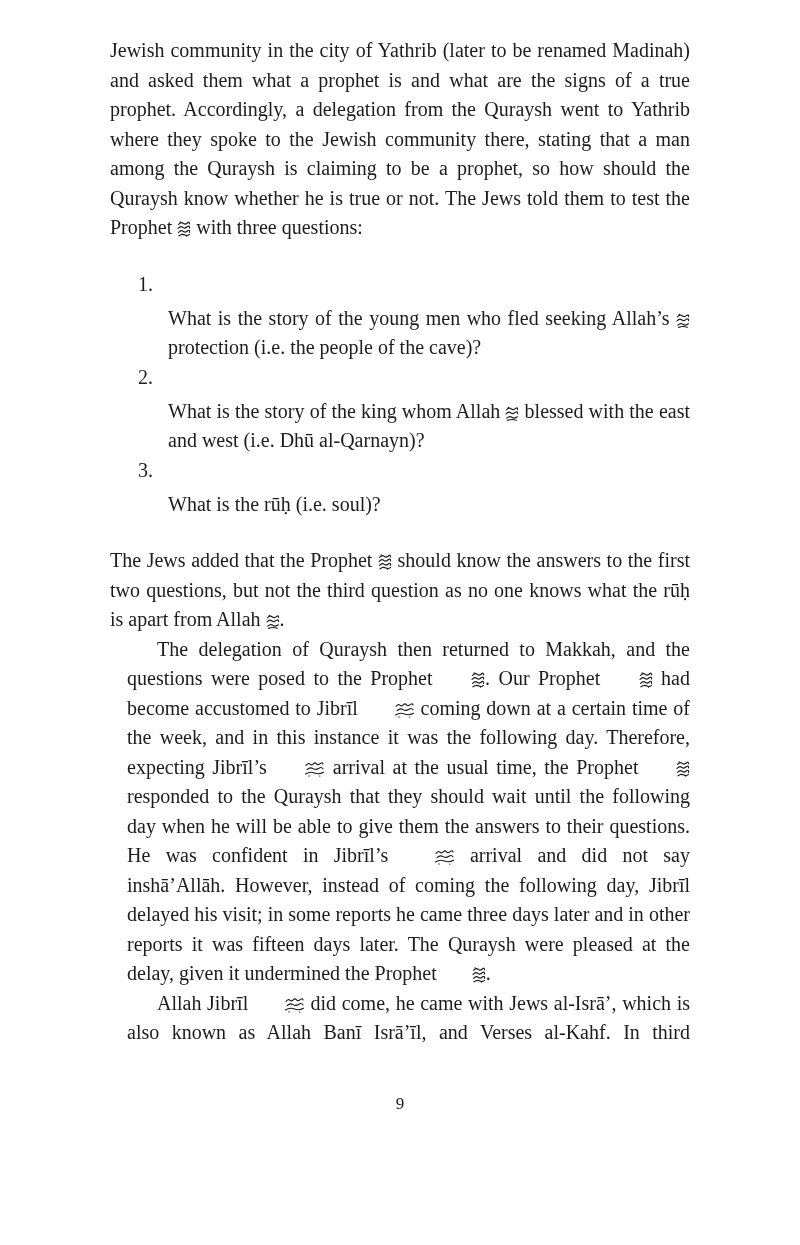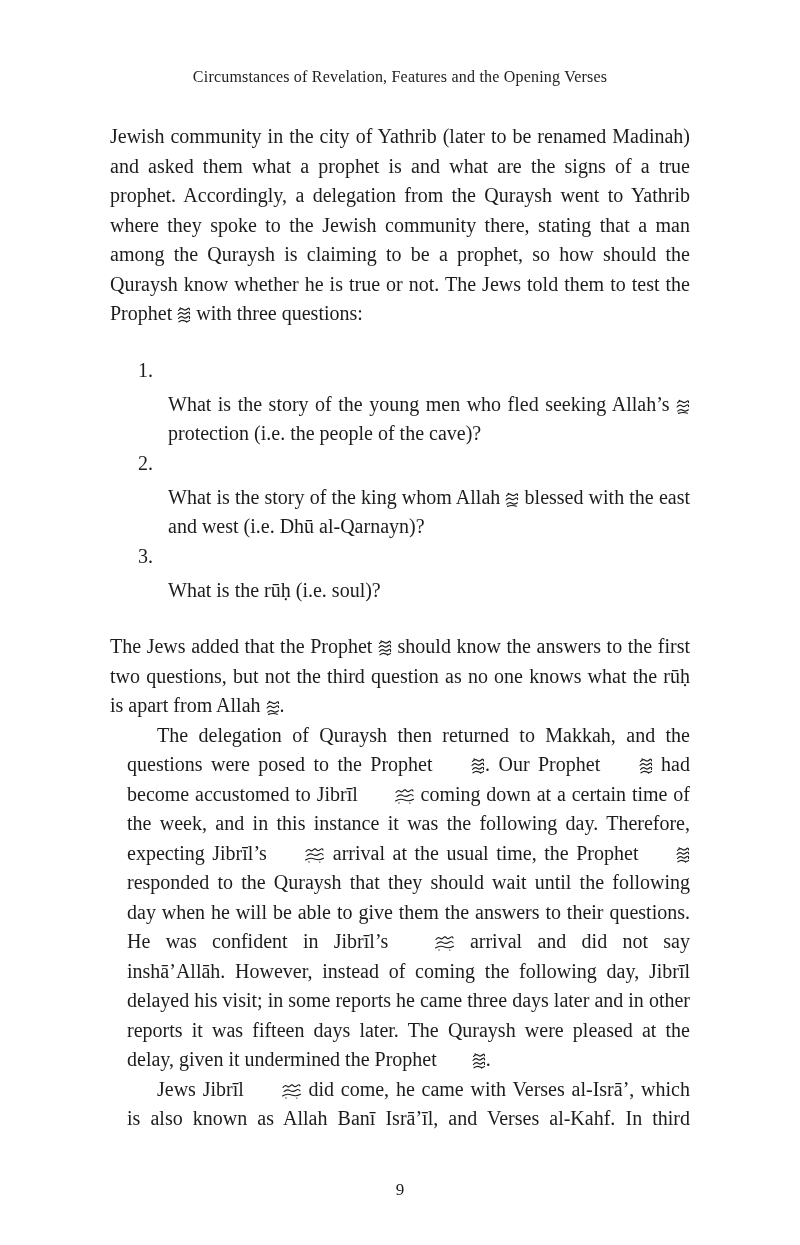--- a/index.html
+++ b/index.html
@@ -49,21 +49,20 @@
     margin-top: 46px;
     text-align: center;
     font-size: 17px;
     color: #1c1c1c;
   }
 </style>
 </head>
 <body>
 
 <div class="page">
-  <div class="running-header">Circumstances of Revelation, Features and the Opening Verses</div>
 
   <div class="body-text" id="body-text">
       <p><span>Jewish community in the city of Yathrib (later to be renamed Madinah) and asked them what a prophet is and what are the signs of a true prophet. Accordingly, a delegation from the Quraysh went to Yathrib where they spoke to the Jewish community there, stating that a man among the Quraysh is claiming to be a prophet, so how should the Quraysh know whether he is true or not. The Jews told them to test the Prophet </span><span class="honorific honorific-saw"><svg width="14" height="17" viewBox="0 0 14 17" aria-hidden="true">
             <g fill="none" stroke="#1b1b1b" stroke-width="1.15" stroke-linecap="round">
               <path d="M1.5 4.5 Q4 1.5 6.5 3.5 Q8.5 5 11 2.5 Q12.5 1.5 12.5 3.8"></path>
               <path d="M1 8.5 Q3.5 5.5 6 7.5 Q8 9 10.5 6.5 Q12.5 5.2 12.6 8"></path>
               <path d="M1.5 12.5 Q4 9.5 6.5 11.5 Q8.5 13 11 10.5 Q13 9.6 12.5 12.5"></path>
               <path d="M2 15.8 Q5 13.5 8 15 Q10.5 16.2 12.5 14.4"></path>
             </g>
             <circle cx="3.2" cy="2" r="0.75" fill="#1b1b1b"></circle>
@@ -171,25 +170,25 @@
           </svg></span><span> arrival and did not say </span><span class="it">inshā’Allāh</span><span>. However, instead of coming the following day, Jibrīl delayed his visit; in some reports he came three days later and in other reports it was fifteen days later. The Quraysh were pleased at the delay, given it undermined the Prophet </span><span class="honorific honorific-saw"><svg width="14" height="17" viewBox="0 0 14 17" aria-hidden="true">
             <g fill="none" stroke="#1b1b1b" stroke-width="1.15" stroke-linecap="round">
               <path d="M1.5 4.5 Q4 1.5 6.5 3.5 Q8.5 5 11 2.5 Q12.5 1.5 12.5 3.8"></path>
               <path d="M1 8.5 Q3.5 5.5 6 7.5 Q8 9 10.5 6.5 Q12.5 5.2 12.6 8"></path>
               <path d="M1.5 12.5 Q4 9.5 6.5 11.5 Q8.5 13 11 10.5 Q13 9.6 12.5 12.5"></path>
               <path d="M2 15.8 Q5 13.5 8 15 Q10.5 16.2 12.5 14.4"></path>
             </g>
             <circle cx="3.2" cy="2" r="0.75" fill="#1b1b1b"></circle>
             <circle cx="9.6" cy="16" r="0.75" fill="#1b1b1b"></circle>
           </svg></span><span>.</span></p>
-      <p class="indent"><span>Jews Jibrīl </span><span class="honorific honorific-as"><svg width="21" height="16" viewBox="0 0 21 16" aria-hidden="true">
+      <p class="indent"><span>Allah Jibrīl </span><span class="honorific honorific-as"><svg width="21" height="16" viewBox="0 0 21 16" aria-hidden="true">
             <g fill="none" stroke="#1b1b1b" stroke-width="1.1" stroke-linecap="round">
               <path d="M2 4.5 Q4 1.5 6 3.2 Q7.5 4.8 9.5 2.6 Q11 1 12.5 2.8 Q14 4.6 16.5 2.4 Q18.5 1 19 3"></path>
               <path d="M3 8.6 Q6 5.8 9 7.6 Q12 9.4 15 7.2 Q17.5 5.6 19 7.8"></path>
               <path d="M1.5 13 Q6 10.2 10.5 12 Q15 13.8 19.5 11.2"></path>
             </g>
             <circle cx="5" cy="15" r="0.7" fill="#1b1b1b"></circle>
             <circle cx="15.8" cy="15.1" r="0.7" fill="#1b1b1b"></circle>
-          </svg></span><span> did come, he came with </span><span class="it">Verses al-Isrā’</span><span>, which is also known as </span><span class="it">Allah Banī Isrā’īl</span><span>, and </span><span class="it">Verses al-Kahf</span><span>. In third</span></p>
+          </svg></span><span> did come, he came with </span><span class="it">Jews al-Isrā’</span><span>, which is also known as </span><span class="it">Allah Banī Isrā’īl</span><span>, and </span><span class="it">Verses al-Kahf</span><span>. In third</span></p>
     </div>
 
   <div class="page-number">9</div>
 </div>
 
 </body></html>

